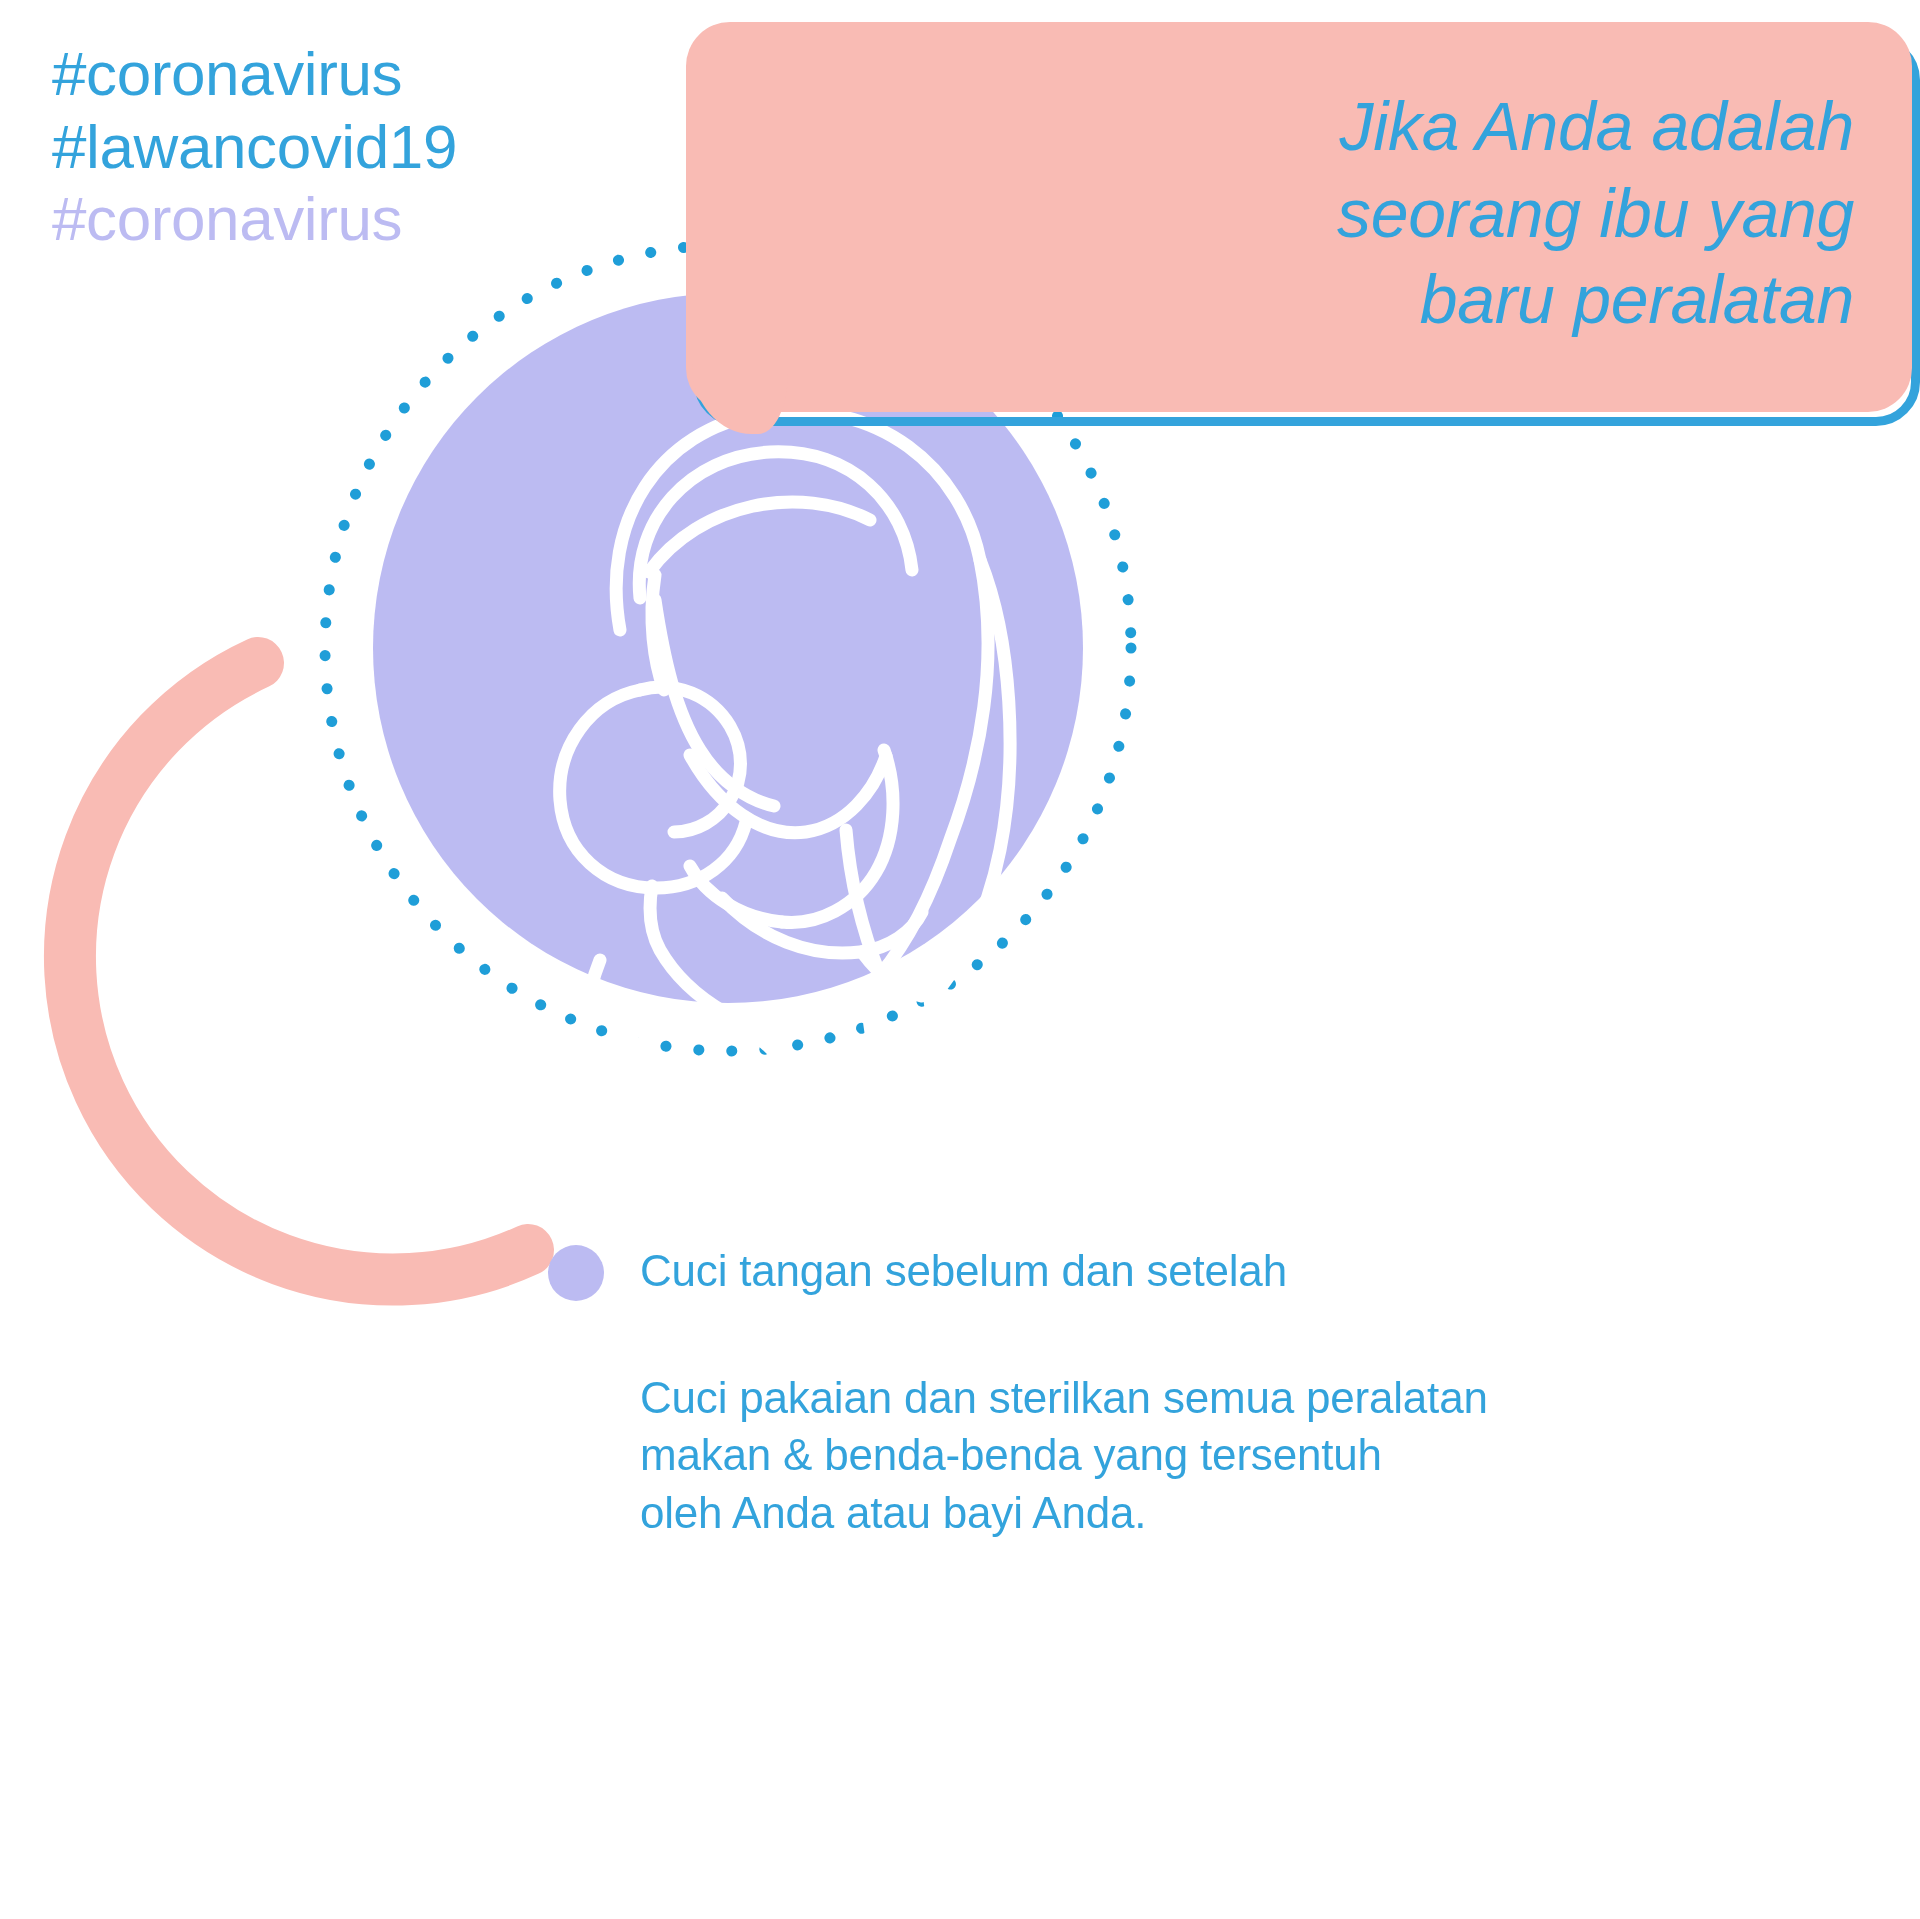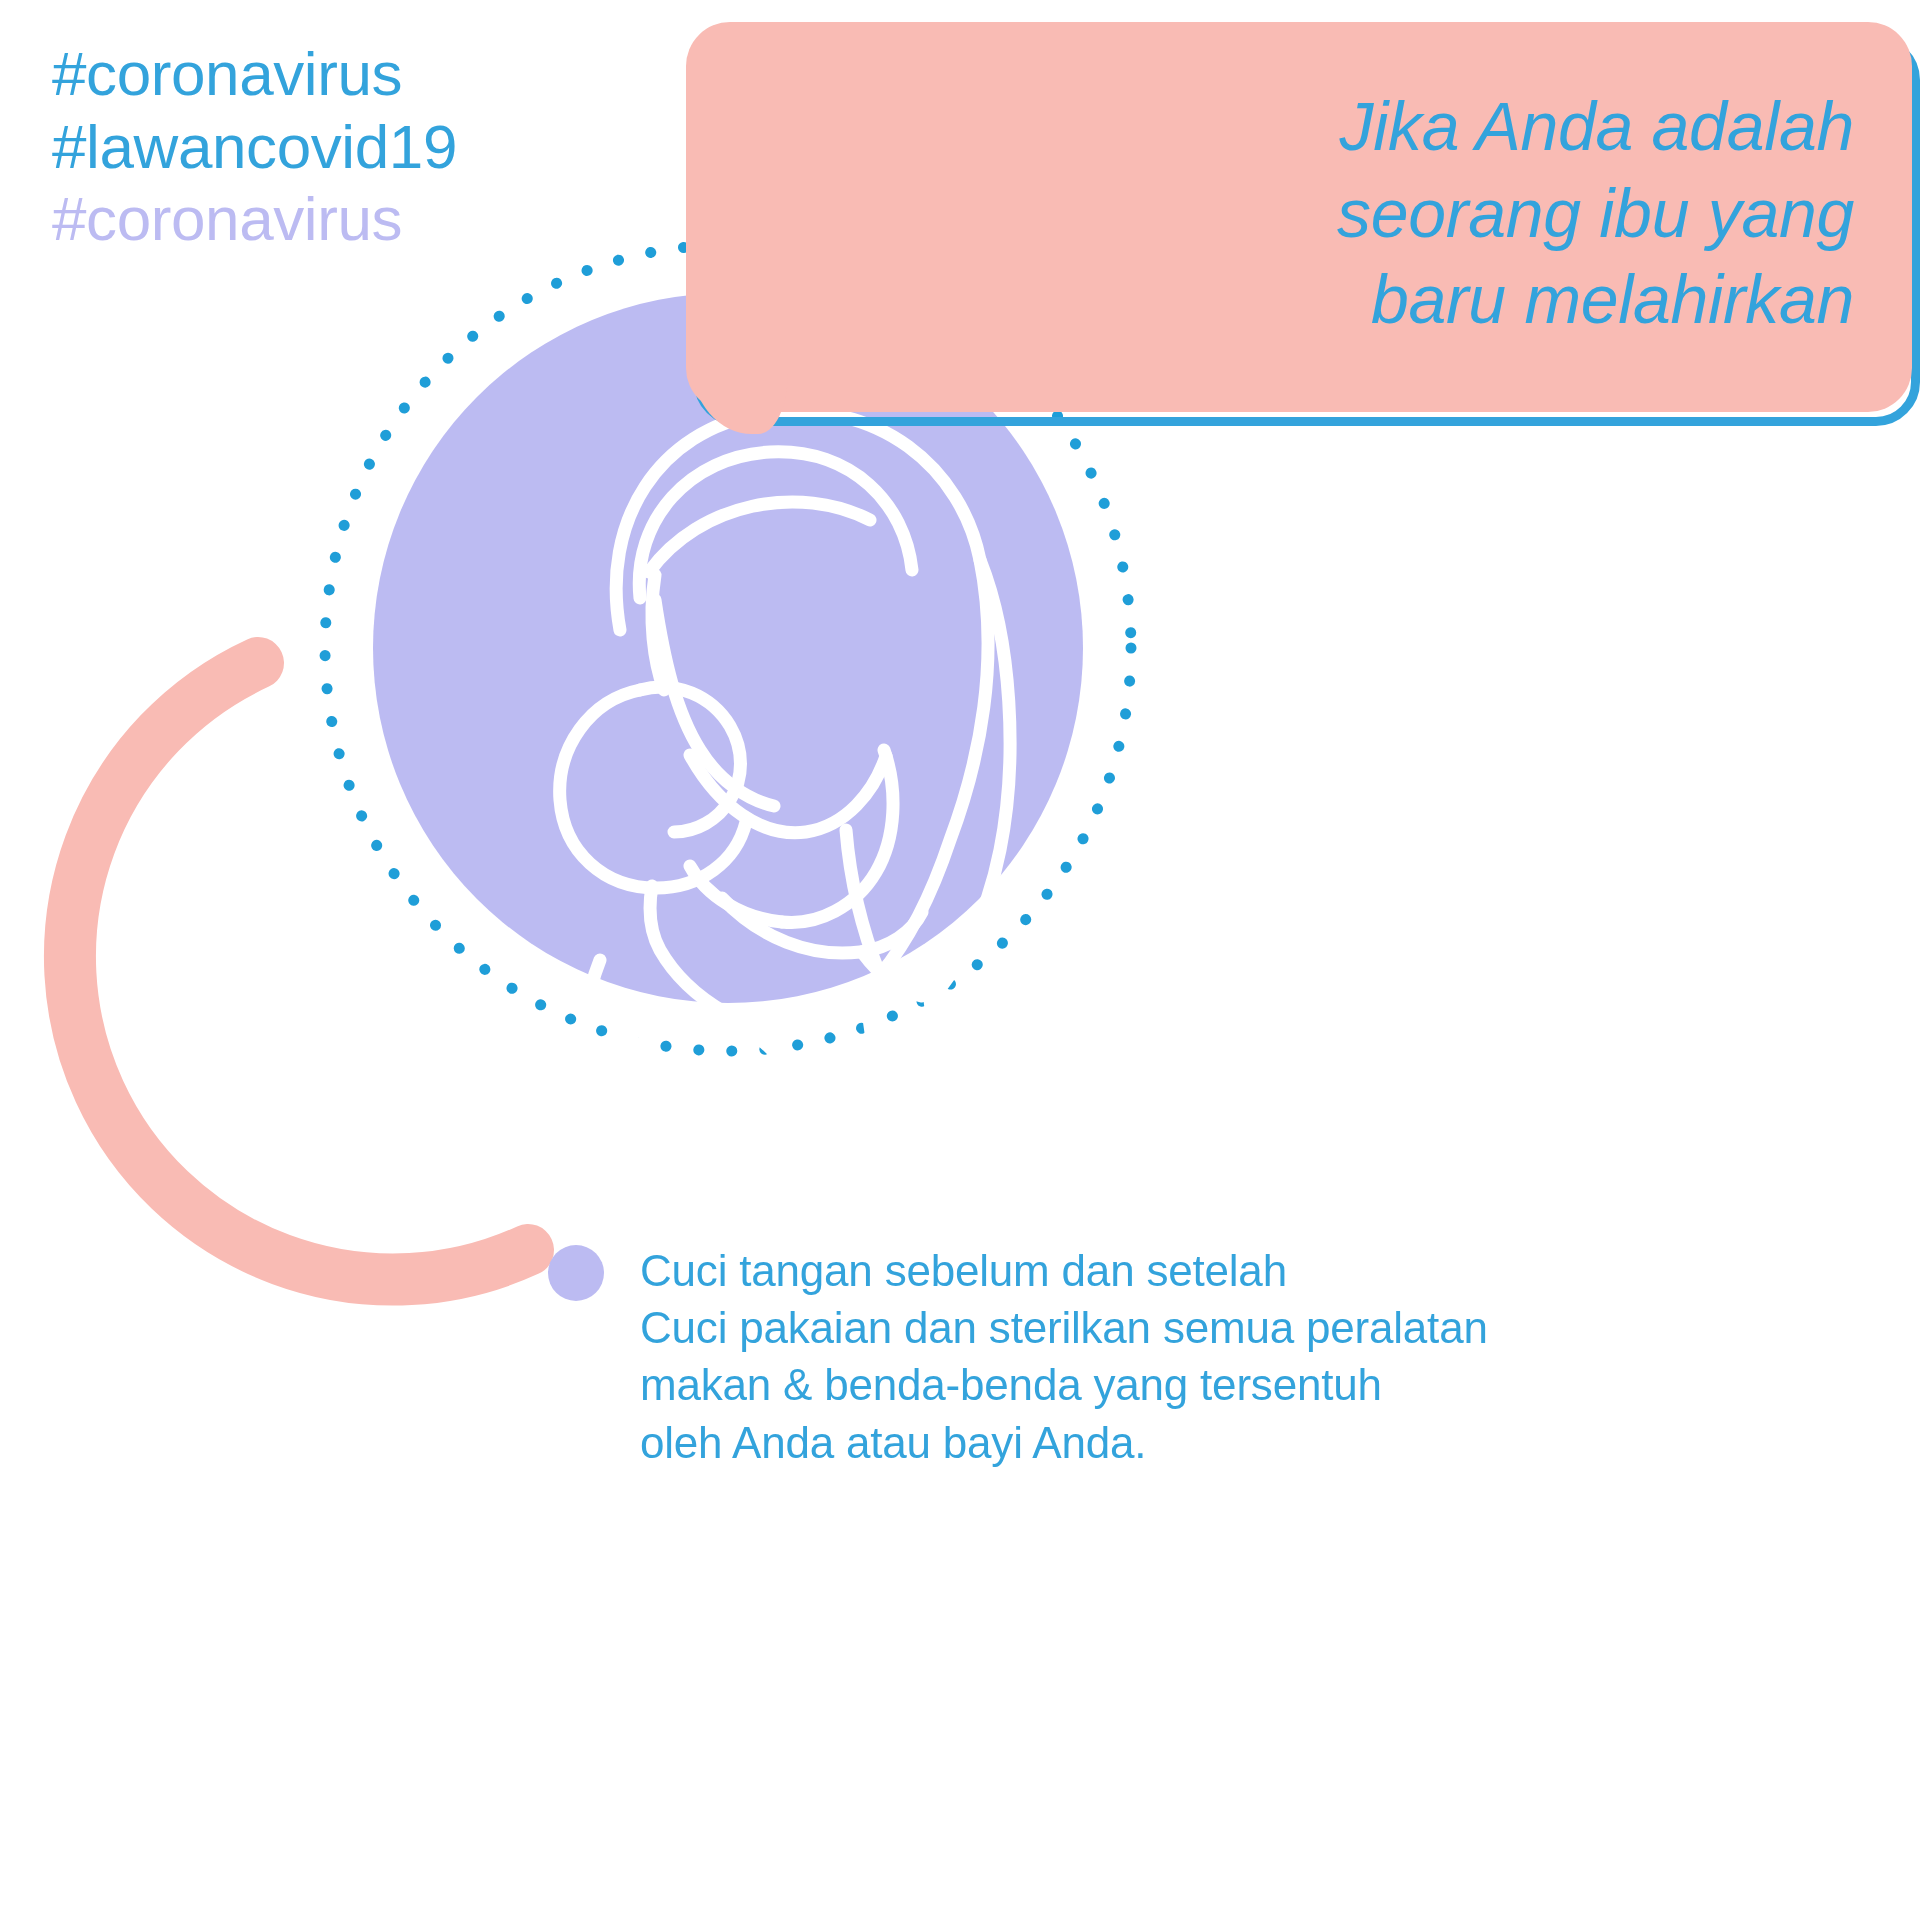--- a/index.html
+++ b/index.html
@@ -102,21 +102,21 @@
     left:640px; top:1242px;
     width:1060px;
   }
   .para {
     font-size:44px;
     line-height:1.30;
     color:#33A3DC;
     letter-spacing:-0.2px;
   }
   .para .ln { display:block; white-space:nowrap; }
-  .para + .para { }
+  .para + .para { margin-top:70px; }
 </style>
 </head>
 <body>
 
 <div id="poster">
 
   <svg class="art" viewBox="0 0 1920 1919">
 
     <g>
       <circle cx="728" cy="648" r="403" fill="none" stroke="#1F9ED8" stroke-width="11" stroke-linecap="round" stroke-dasharray="0.1 33"></circle>
@@ -205,21 +205,21 @@
     <span class="hashtag purple">#coronavirus</span>
   </div>
 
   <div class="bubble-wrap">
     <div class="bubble-outline"></div>
     <div class="bubble"></div>
     <div class="bubble-tail"></div>
     <div class="bubble-text">
       <span class="bubble-line">Jika Anda adalah</span>
       <span class="bubble-line">seorang ibu yang</span>
-      <span class="bubble-line">baru melahirkan</span>
+      <span class="bubble-line">baru peralatan</span>
     </div>
   </div>
 
   <div class="bullet-dot"></div>
 
   <div class="body-block">
 
     <div class="para">
       <span class="ln">Cuci tangan sebelum dan setelah</span>
     </div>

